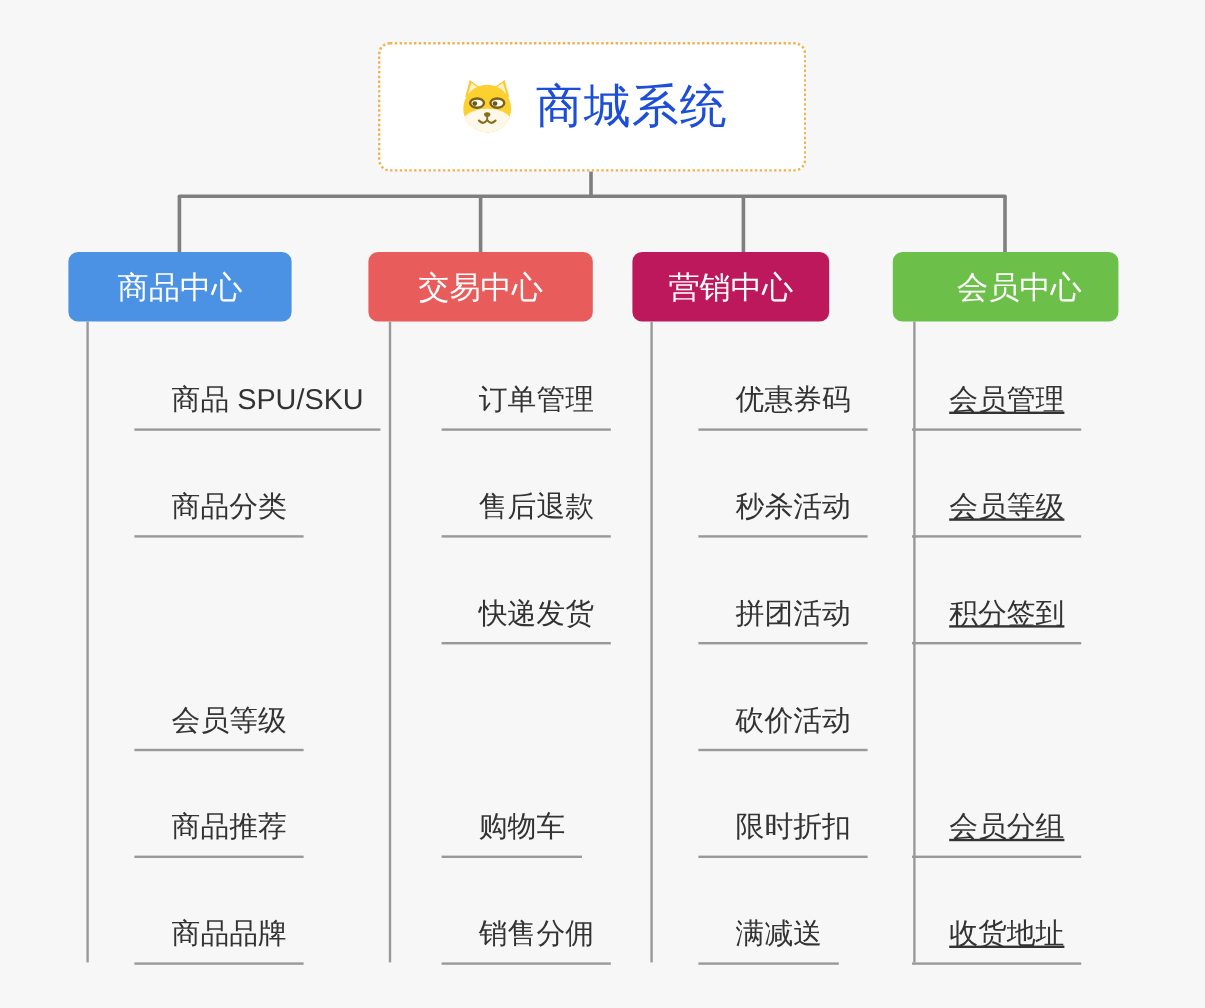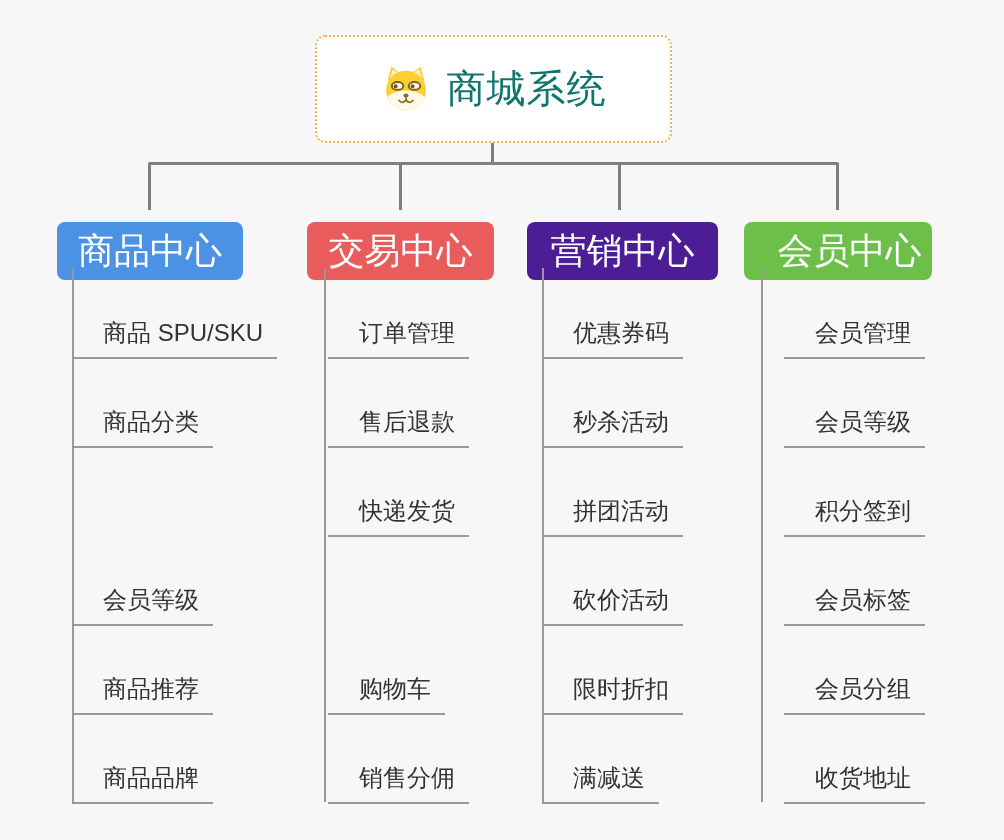--- a/index.html
+++ b/index.html
@@ -23,75 +23,76 @@
     border: 2px dotted #f3b14b;
     border-radius: 10px;
     display: flex;
     align-items: center;
     justify-content: center;
     gap: 16px;
     cursor: pointer;
   }
   .root-title {
     font-size: 39px;
-    color: #0f766e;
+    color: #1d4ed8;
     letter-spacing: 1px;
     white-space: nowrap;
   }
   .doge { width: 50px; height: 46px; display: block; }
 
   
   .line { position: absolute; background: #7f7f7f; }
   .root-stem   { left: 491px; top: 143px; width: 3px; height: 20px; }
   .h-connector { left: 148px; top: 162px; width: 691px; height: 3px; border-radius: 2px; }
   .stem        { top: 164px; width: 3px; height: 46px; }
   .stem-0 { left: 148px; }
   .stem-1 { left: 399px; }
   .stem-2 { left: 618px; }
   .stem-3 { left: 836px; }
 
   
   .branch-node {
     position: absolute;
-    top: 222px; height: 58px;
+    top: 210px; height: 58px;
     border-radius: 8px;
     color: #ffffff;
-    font-size: 36px;
+    font-size: 26px;
     display: flex;
     align-items: center;
     justify-content: center;
     white-space: nowrap;
     cursor: pointer;
   }
   .branch-0 { left: 57px;  width: 186px; background: #4b92e5; }
   .branch-1 { left: 307px; width: 187px; background: #e85c5c; }
-  .branch-2 { left: 527px; width: 191px; background: #4c1d95; }
+  .branch-2 { left: 527px; width: 164px; background: #be185d; }
   .branch-3 { left: 744px; width: 188px; background: #6cc04a; padding-left: 23px; }
 
   
   .trunk { position: absolute; top: 268px; width: 2px; height: 534px; background: #999999; }
   .trunk-0 { left: 72px; }
   .trunk-1 { left: 324px; }
   .trunk-2 { left: 542px; }
   .trunk-3 { left: 761px; }
 
   
   .leaf {
     position: absolute;
     font-size: 24px;
     color: #333333;
     white-space: nowrap;
     padding: 0 14px 8px 31px;
     border-bottom: 2px solid #999999;
     cursor: pointer;
+    margin-left: 40px;
   }
   .col-0 { left: 72px; }
   .col-1 { left: 328px; }
   .col-2 { left: 542px; }
-  .col-3 { left: 784px; }
+  .col-3 { left: 720px; text-decoration: underline; }
   .row-0 { top: 317px; }
   .row-1 { top: 406px; }
   .row-2 { top: 495px; }
   .row-3 { top: 584px; }
   .row-4 { top: 673px; }
   .row-5 { top: 762px; }
 </style>
 </head>
 <body>
 
@@ -153,17 +154,16 @@
   <div class="leaf col-2 row-0">优惠券码</div>
   <div class="leaf col-2 row-1">秒杀活动</div>
   <div class="leaf col-2 row-2">拼团活动</div>
   <div class="leaf col-2 row-3">砍价活动</div>
   <div class="leaf col-2 row-4">限时折扣</div>
   <div class="leaf col-2 row-5">满减送</div>
 
   <div class="leaf col-3 row-0">会员管理</div>
   <div class="leaf col-3 row-1">会员等级</div>
   <div class="leaf col-3 row-2">积分签到</div>
-  <div class="leaf col-3 row-3">会员标签</div>
   <div class="leaf col-3 row-4">会员分组</div>
   <div class="leaf col-3 row-5">收货地址</div>
 
 </div>
 
 </body></html>

